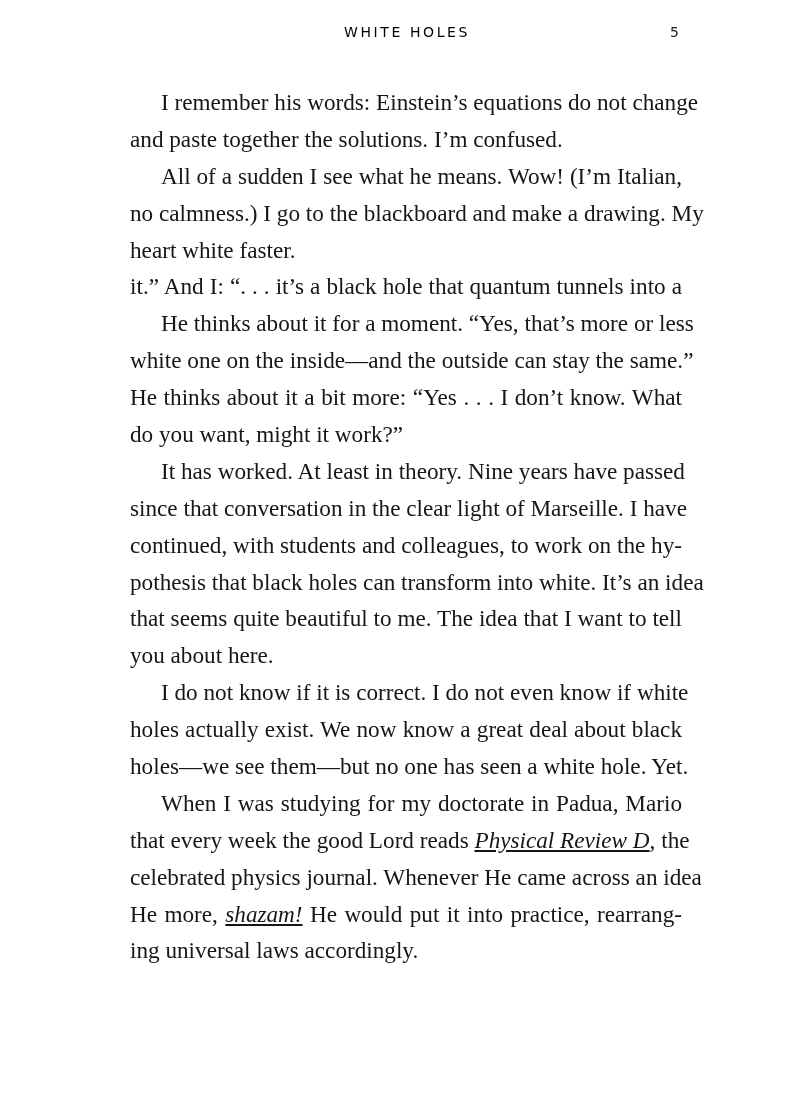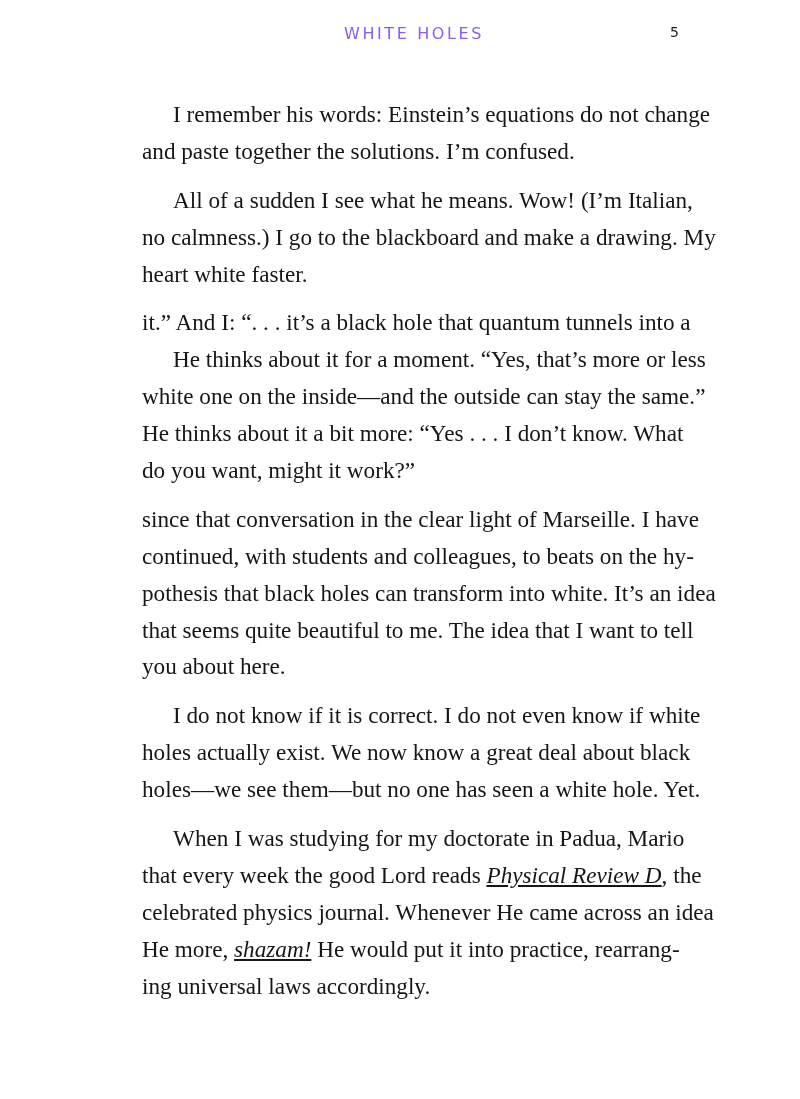--- a/index.html
+++ b/index.html
@@ -19,45 +19,45 @@
       top: 22px;
       left: 0;
       width: 800px;
       height: 24px;
     }
     .running-title {
       position: absolute;
       left: 344px;
       top: 2px;
       font-family: "DejaVu Sans", sans-serif;
-      font-size: 16px;
+      font-size: 14px;
       letter-spacing: 2.6px;
       font-weight: 500;
-      color: #8b5cf6;
+      color: #000000;
     }
     .page-number {
       position: absolute;
       left: 670px;
       top: 2px;
       font-family: "DejaVu Sans", sans-serif;
       font-size: 14px;
       color: #1c1c1c;
     }
     .body-text {
       position: absolute;
       top: 84px;
       left: 130px;
       width: 552px;
       font-family: "Liberation Serif", serif;
       font-size: 23.2px;
       line-height: 36.9px;
       color: #161616;
     }
     .paragraph {
-      margin: 12px;
+      margin: 0;
       padding: 0;
     }
     .line {
       display: block;
       white-space: nowrap;
       text-align: justify;
       text-align-last: justify;
       height: 36.9px;
     }
     .line.indent {
@@ -94,22 +94,23 @@
 
   <p class="paragraph">
     <span class="line">it.” And I: “. . . it’s a black hole that quantum tunnels into a</span>
     <span class="line indent">He thinks about it for a moment. “Yes, that’s more or less</span>
     <span class="line">white one on the inside—and the outside can stay the same.”</span>
     <span class="line">He thinks about it a bit more: “Yes . . . I don’t know. What</span>
     <span class="line last">do you want, might it work?”</span>
   </p>
 
   <p class="paragraph">
+    <span class="line indent">It has worked. At least in theory. Nine years have passed</span>
     <span class="line">since that conversation in the clear light of Marseille. I have</span>
-    <span class="line">continued, with students and colleagues, to beats on the hy-</span>
+    <span class="line">continued, with students and colleagues, to work on the hy-</span>
     <span class="line">pothesis that black holes can transform into white. It’s an idea</span>
     <span class="line">that seems quite beautiful to me. The idea that I want to tell</span>
     <span class="line last">you about here.</span>
   </p>
 
   <p class="paragraph">
     <span class="line indent">I do not know if it is correct. I do not even know if white</span>
     <span class="line">holes actually exist. We now know a great deal about black</span>
     <span class="line last">holes—we see them—but no one has seen a white hole. Yet.</span>
   </p>

